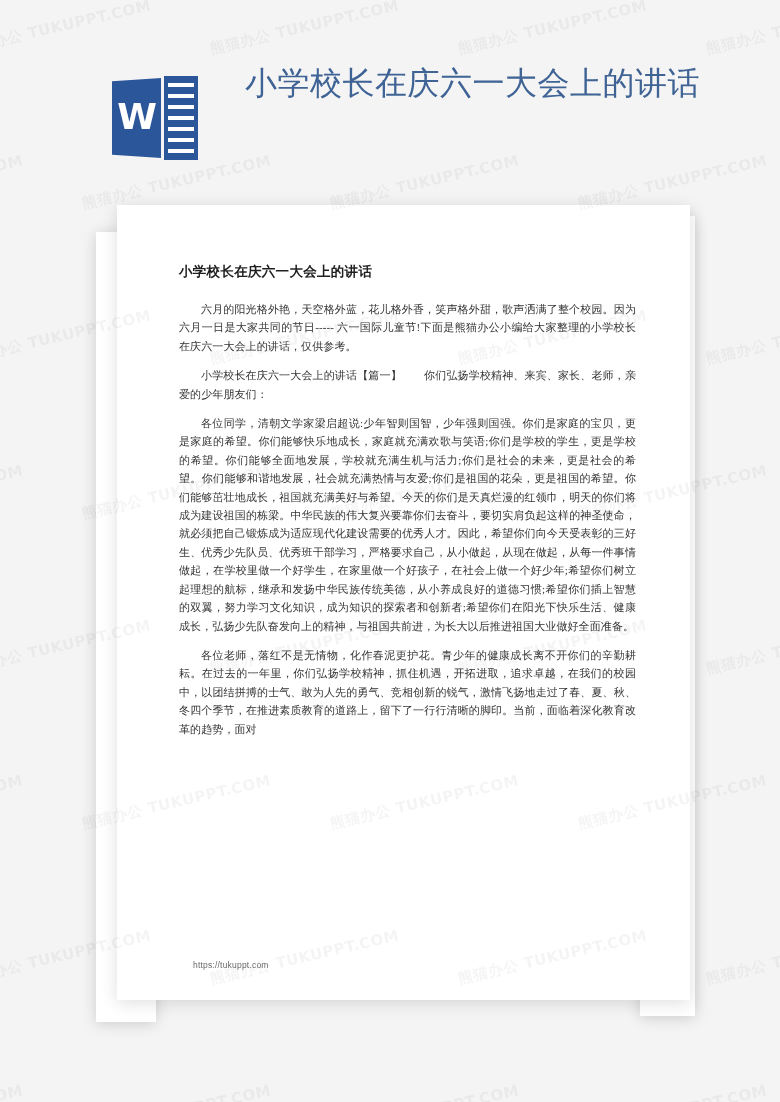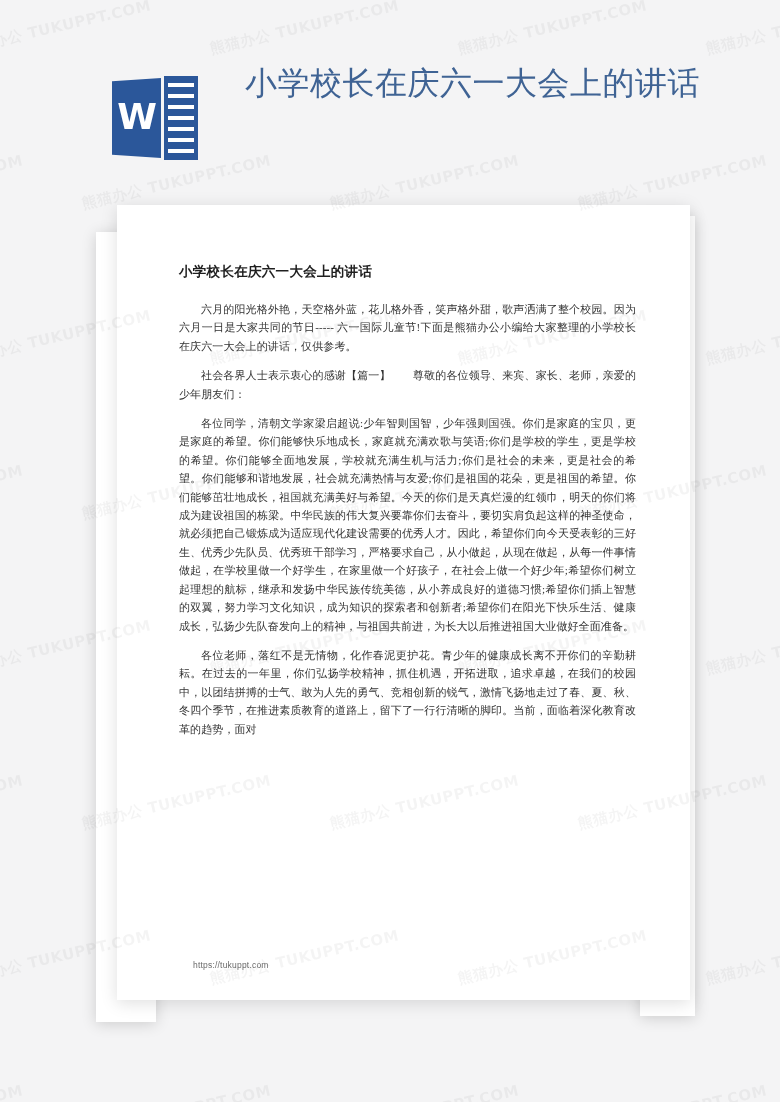--- a/index.html
+++ b/index.html
@@ -252,18 +252,18 @@
   </div>
   <div id="title-block">
     <h1 id="page-title">小学校长在庆六一大会上的讲话</h1>
   </div>
 </div>
 
 <div id="page-main">
   <div id="doc-content">
     <div id="doc-heading">小学校长在庆六一大会上的讲话</div>
     <p class="para">六月的阳光格外艳，天空格外蓝，花儿格外香，笑声格外甜，歌声洒满了整个校园。因为六月一日是大家共同的节日----- 六一国际儿童节!下面是熊猫办公小编给大家整理的小学校长在庆六一大会上的讲话，仅供参考。</p>
-    <p class="para">社会各界人士表示衷心的感谢【篇一】　　尊敬的各位领导、来宾、家长、老师，亲爱的少年朋友们：</p>
+    <p class="para">小学校长在庆六一大会上的讲话【篇一】　　你们弘扬学校精神、来宾、家长、老师，亲爱的少年朋友们：</p>
     <p class="para">各位同学，清朝文学家梁启超说:少年智则国智，少年强则国强。你们是家庭的宝贝，更是家庭的希望。你们能够快乐地成长，家庭就充满欢歌与笑语;你们是学校的学生，更是学校的希望。你们能够全面地发展，学校就充满生机与活力;你们是社会的未来，更是社会的希望。你们能够和谐地发展，社会就充满热情与友爱;你们是祖国的花朵，更是祖国的希望。你们能够茁壮地成长，祖国就充满美好与希望。今天的你们是天真烂漫的红领巾，明天的你们将成为建设祖国的栋梁。中华民族的伟大复兴要靠你们去奋斗，要切实肩负起这样的神圣使命，就必须把自己锻炼成为适应现代化建设需要的优秀人才。因此，希望你们向今天受表彰的三好生、优秀少先队员、优秀班干部学习，严格要求自己，从小做起，从现在做起，从每一件事情做起，在学校里做一个好学生，在家里做一个好孩子，在社会上做一个好少年;希望你们树立起理想的航标，继承和发扬中华民族传统美德，从小养成良好的道德习惯;希望你们插上智慧的双翼，努力学习文化知识，成为知识的探索者和创新者;希望你们在阳光下快乐生活、健康成长，弘扬少先队奋发向上的精神，与祖国共前进，为长大以后推进祖国大业做好全面准备。</p>
     <p class="para">各位老师，落红不是无情物，化作春泥更护花。青少年的健康成长离不开你们的辛勤耕耘。在过去的一年里，你们弘扬学校精神，抓住机遇，开拓进取，追求卓越，在我们的校园中，以团结拼搏的士气、敢为人先的勇气、竞相创新的锐气，激情飞扬地走过了春、夏、秋、冬四个季节，在推进素质教育的道路上，留下了一行行清晰的脚印。当前，面临着深化教育改革的趋势，面对</p>
   </div>
   <div id="doc-footer">https://tukuppt.com</div>
 </div>
 
 </body></html>

